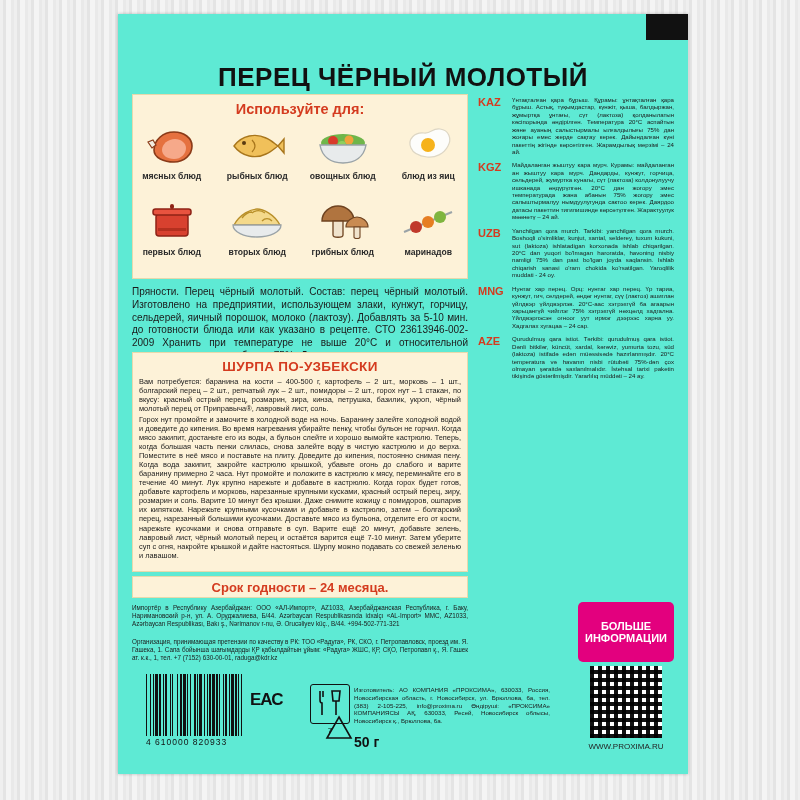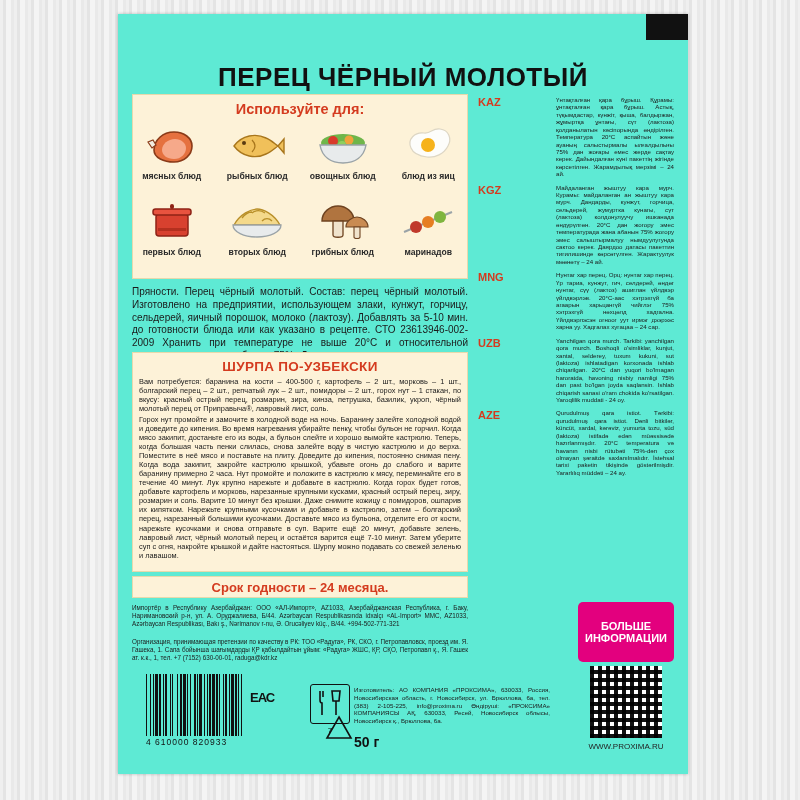--- a/index.html
+++ b/index.html
@@ -73,21 +73,21 @@
   }
   
   .imp {
     position:absolute; left:14px; width:336px;
     font-size:6.3px; line-height:1.25; color:#1a1a1a; text-align:justify;
   }
   #imp1 { top:590px; }
   #imp2 { top:624px; }
   
   .langs { position:absolute; left:360px; top:82px; width:196px; }
-  .lang { margin-bottom:6px; display:flex;gap:44px; }
+  .lang { margin-bottom:6px; display:flex; }
   .lang .code {
     color:#d43b1f; font-weight:bold; font-size:11px; width:34px; flex:none; line-height:1.1;
   }
   .lang .body { font-size:6.1px; line-height:1.22; text-align:justify; color:#1a1a1a; }
   
   .moreinfo {
     position:absolute; left:460px; top:588px; width:96px; height:60px;
     background:#e3007e; color:#fff; border-radius:5px;
     display:flex; flex-direction:column; align-items:center; justify-content:center;
     font-weight:bold; font-size:11px; line-height:1.1; text-align:left;
@@ -103,21 +103,21 @@
     position:absolute; left:452px; top:728px; width:112px; text-align:center;
     font-size:8px; color:#222; font-weight:normal;
   }
   
   .manu {
     position:absolute; left:236px; top:672px; width:196px;
     font-size:6.2px; line-height:1.25; color:#1a1a1a; text-align:justify;
   }
   
   .marks { position:absolute; left:132px; top:670px; width:100px; height:54px; }
-  .eac { position:absolute; left:0; top:6px; font-size:13px; font-weight:bold; letter-spacing:-1px; color:#111;text-align:right;}
+  .eac { position:absolute; left:0; top:6px; font-size:17px; font-weight:bold; letter-spacing:-1px; color:#111;text-align:right;}
   .fork { position:absolute; left:60px; top:0px; width:40px; height:40px; border:1.6px solid #111; border-radius:3px;}
   .recyc { position:absolute; left:60px; top:42px; font-size:8px; text-align:center; width:40px;}
   .weight {
     position:absolute; left:236px; top:720px; font-size:14px; font-weight:bold; color:#111;text-align:right;
   }
   .tri { position:absolute; left:206px; top:700px; width:30px; height:28px;}
   
   .barcode { position:absolute; left:28px; top:660px; width:120px; height:84px; }
   .bars { width:118px; height:62px; display:flex; align-items:flex-end; }
   .bars i { display:block; background:#111; height:100%; }
@@ -249,26 +249,26 @@
   <div class="langs">
     <div class="lang">
       <div class="code">KAZ</div>
       <div class="body">Үнтақталған қара бұрыш. Құрамы: ұнтақталған қара бұрыш. Астық, түқымдастар, күнжіт, қыша, балдыржан, жұмыртқа ұнтағы, сүт (лактоза) қолданылатын кәсіпорында өндірілген. Температура 20°С аспайтын және ауаның салыстырмалы ылғалдылығы 75% дан жоғары емес жерде сақтау керек. Дайындалған күні пакеттің жігінде көрсетілген. Жарамдылық мерзімі – 24 ай.</div>
     </div>
     <div class="lang">
       <div class="code">KGZ</div>
       <div class="body">Майдаланган жыштуу кара мурч. Курамы: майдаланган ан жыштуу кара мурч. Дандарды, кунжут, горчица, сельдерей, жумуртка кунагы, сүт (лактоза) колдонулуучу ишканада өндүрүлгөн. 20°С дан жогору эмес температурада жана абанын 75% жогору эмес салыштырмалуу нымдуулугунда сактоо керек. Даярдоо датасы пакеттин тигилишинде көрсөтүлген. Жарактуулук мөөнөтү – 24 ай.</div>
     </div>
     <div class="lang">
+      <div class="code">UZB</div>
+      <div class="body">Yanchilgan qora murch. Tarkibi: yanchilgan qora murch. Boshoqli o'simliklar, kunjut, xantal, selderey, tuxum kukuni, sut (laktoza) ishlatadigan korxonada ishlab chiqarilgan. 20°C dan yuqori bo'lmagan haroratda, havoning nisbiy namligi 75% dan past bo'lgan joyda saqlansin. Ishlab chiqarish sanasi o'ram chokida ko'rsatilgan. Yaroqlilik muddati - 24 oy.</div>
+    </div>
+    <div class="lang">
       <div class="code">MNG</div>
       <div class="body">Нунтаг хар перец. Орц: нунтаг хар перец. Үр тариа, кунжут, гич, селдерей, өндөг нунтаг, сүү (лактоз) ашиглан үйлдвэр үйлдвэрлэв. 20°С-аас хэтрэхгүй ба агаарын харьцангүй чийглэг 75% хэтрэхгүй нөхцөлд хадгална. Үйлдвэрлэсэн огноог уут ирмэг дээрээс харна уу. Хадгалах хугацаа – 24 сар.</div>
-    </div>
-    <div class="lang">
-      <div class="code">UZB</div>
-      <div class="body">Yanchilgan qora murch. Tarkibi: yanchilgan qora murch. Boshoqli o'simliklar, kunjut, xantal, selderey, tuxum kukuni, sut (laktoza) ishlatadigan korxonada ishlab chiqarilgan. 20°C dan yuqori bo'lmagan haroratda, havoning nisbiy namligi 75% dan past bo'lgan joyda saqlansin. Ishlab chiqarish sanasi o'ram chokida ko'rsatilgan. Yaroqlilik muddati - 24 oy.</div>
     </div>
     <div class="lang">
       <div class="code">AZE</div>
       <div class="body">Qurudulmuş qara istiot. Tərkibi: qurudulmuş qara istiot. Dənli bitkilər, küncüt, xardal, kərəviz, yumurta tozu, süd (laktoza) istifadə edən müəssisədə hazırlanmışdır. 20°C temperatura və havanın nisbi rütubəti 75%-dən çox olmayan şəraitdə saxlanılmalıdır. İstehsal tarixi paketin tikişində göstərilmişdir. Yararlılıq müddəti – 24 ay.</div>
     </div>
   </div>
 
   <div class="moreinfo">
     <span>БОЛЬШЕ</span>
     <span>ИНФОРМАЦИИ</span>

